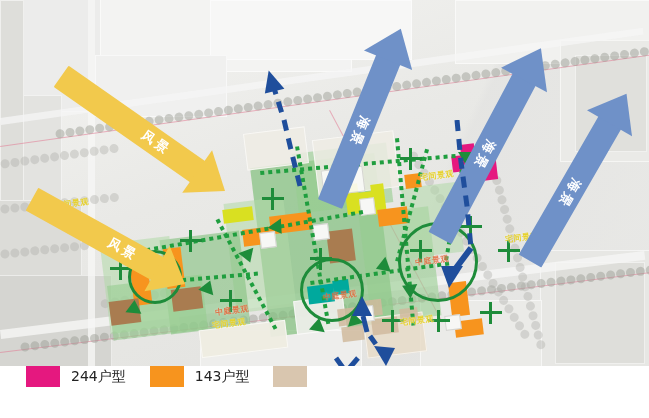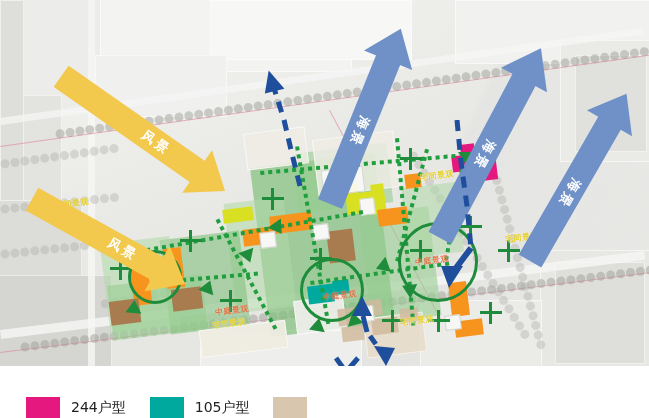--- a/index.html
+++ b/index.html
@@ -57,21 +57,21 @@
   
   .bigarrow{position:absolute;transform-origin:0 50%;}
   .bigarrow .shaft{position:absolute;left:0;top:50%;transform:translateY(-50%);height:26px;border-radius:1px;}
   .bigarrow .head{position:absolute;top:50%;transform:translateY(-50%);width:0;height:0;
                   border-top:26px solid transparent;border-bottom:26px solid transparent;}
   .bigarrow .alab{position:absolute;top:50%;color:#fff;font-size:13px;font-weight:bold;
                   letter-spacing:3px;white-space:nowrap;}
 
   
   .legend{position:absolute;left:0;right:0;bottom:0;height:52px;background:#fff;
-          display:flex;align-items:flex-end;}
+          display:flex;align-items:flex-start;}
   .legitem{display:flex;align-items:center;}
   .swatch{width:34px;height:21px;display:block;}
   .legtext{font-size:14px;color:#222;margin-left:11px;margin-right:24px;white-space:nowrap;}
 
   .wm{position:absolute;right:6px;bottom:2px;font-size:17px;font-weight:bold;color:#333;
       letter-spacing:0px;text-shadow:1px 1px 0 rgba(255,255,255,.85);white-space:nowrap;}
 </style>
 </head>
 <body>
 
@@ -321,26 +321,26 @@
 
   <div class="legend">
     <div style="width:26px;"></div>
 
     <div class="legitem">
       <span class="swatch" style="background:#E5187F;"></span>
       <span class="legtext">244户型</span>
     </div>
 
 
-
-
     <div class="legitem">
-      <span class="swatch" style="background:#00A99D;"></span>
-      <span class="legtext">105户型</span>
-    </div>
+      <span class="swatch" style="background:#F7941E;"></span>
+      <span class="legtext">143户型</span>
+    </div>
+
+
 
     <div class="legitem">
       <span class="swatch" style="background:#D9C6AF;"></span>
 
     </div>
   </div>
 
 
 </div>
 

